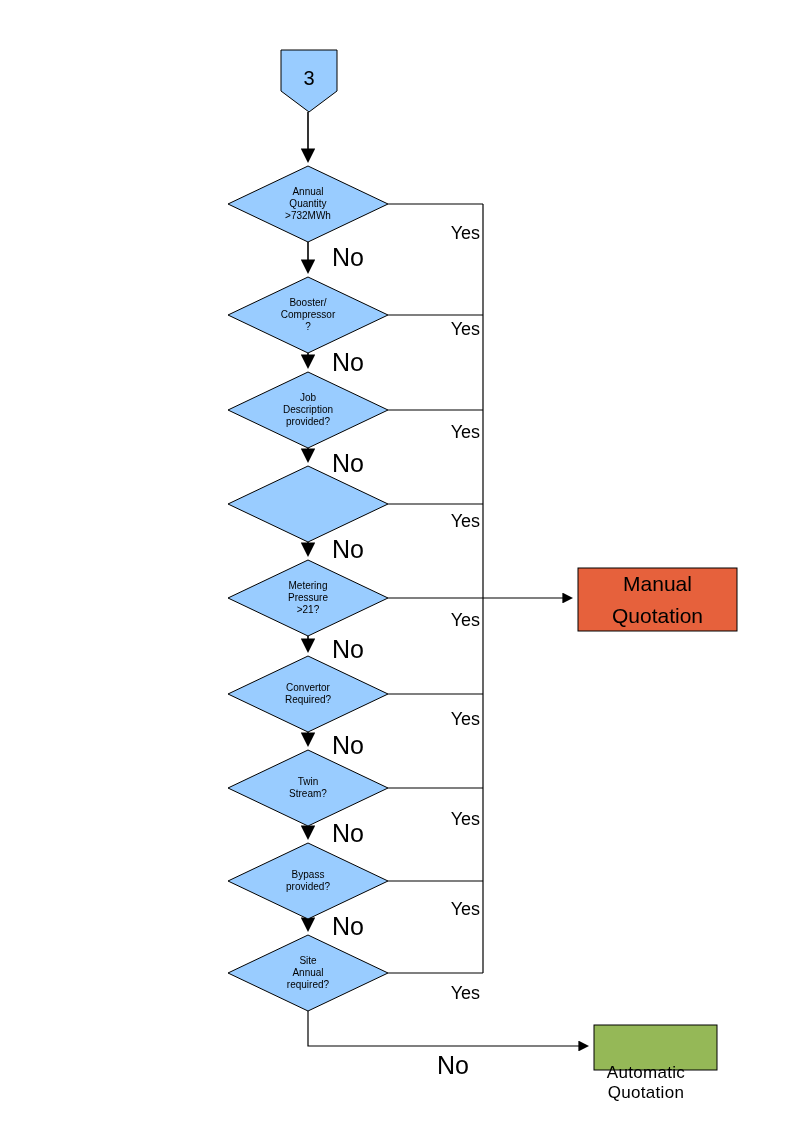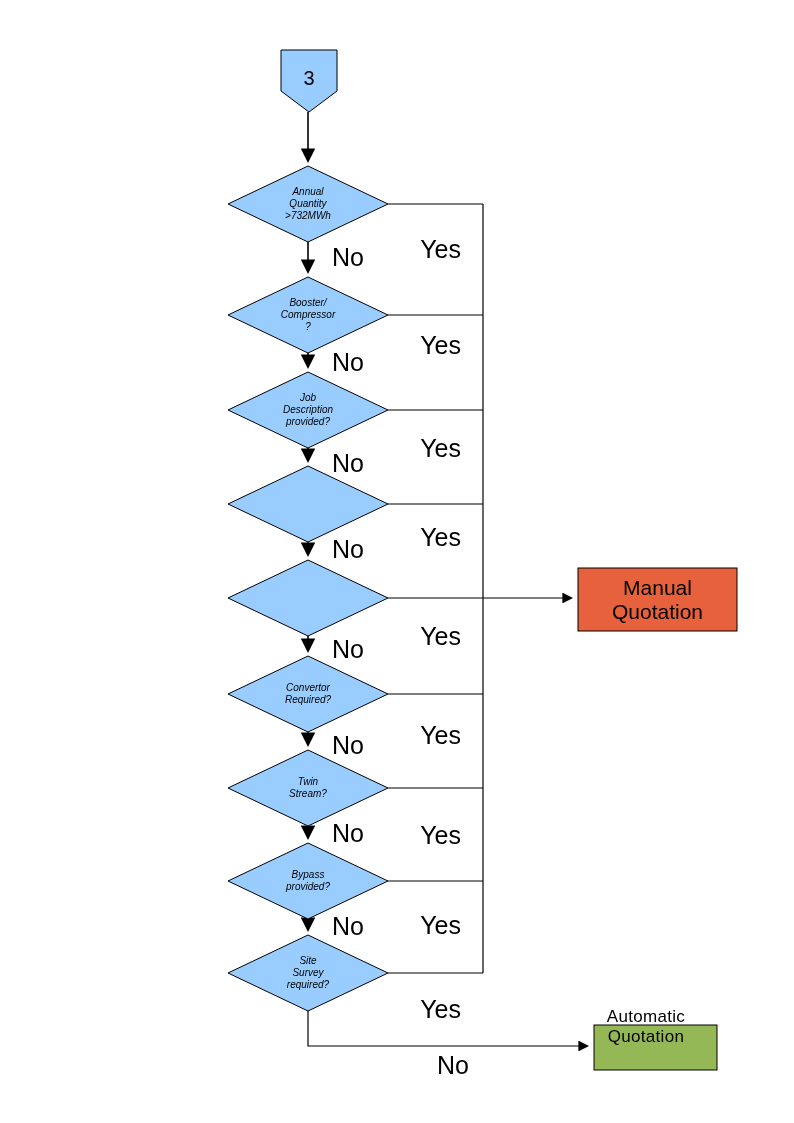--- a/index.html
+++ b/index.html
@@ -13,49 +13,48 @@
   }
   .canvas svg{position:absolute;left:0;top:0;}
   .shape{stroke:#000;stroke-width:1;}
   .edge-thin{stroke:#000;stroke-width:1.2;fill:none;}
   .edge-arrow{stroke:#000;stroke-width:1.6;fill:none;}
   .dlabel{
     position:absolute;left:238px;width:140px;height:76px;
     display:flex;align-items:center;justify-content:center;
     text-align:center;font-size:10px;line-height:12px;
     white-space:pre-line;
-    font-style:italic;
   }
   .pent-label{
     position:absolute;left:281px;top:56px;width:56px;height:44px;
     display:flex;align-items:center;justify-content:center;
     font-size:20px;
   }
   .yes{
-    position:absolute;left:391px;width:70px;
-    text-align:right;font-size:25px;margin-top:12px;
+    position:absolute;left:410px;width:70px;
+    text-align:right;font-size:18px;
   }
   .no{
     position:absolute;left:332px;width:80px;
     text-align:left;font-size:25px;
   }
   .no-final{
     position:absolute;left:437px;top:1051px;width:80px;
     text-align:left;font-size:25px;
   }
   .outcome-label{
     position:absolute;display:flex;align-items:center;justify-content:center;
     text-align:center;white-space:pre-line;
   }
   .outcome-manual{
     left:578px;top:568px;width:159px;height:63px;
-    font-size:21px;line-height:24px;
+    font-size:21px;line-height:32px;
   }
   .outcome-automatic{
-    left:594px;top:1004px;width:104px;height:45px;
+    left:594px;top:1060px;width:104px;height:45px;
     font-size:17px;line-height:20px;letter-spacing:0.3px;
   }
 </style>
 </head>
 <body>
 
 <div class="canvas">
 
   <svg width="794" height="1123">
     <defs>
@@ -110,28 +109,31 @@
 
   <div class="dlabel" style="top:166px">Annual
 Quantity
 &gt;732MWh</div>
   <div class="dlabel" style="top:372px">Job
 Description
 provided?</div>
   <div class="dlabel" style="top:277px">Booster/
 Compressor
 ?</div>
+  <div class="dlabel" style="top:560px">Metering
+Pressure
+&gt;21?</div>
   <div class="dlabel" style="top:750px">Twin
 Stream?</div>
   <div class="dlabel" style="top:656px">Convertor
 Required?</div>
   <div class="dlabel" style="top:843px">Bypass
 provided?</div>
   <div class="dlabel" style="top:935px">Site
-Survey
+Annual
 required?</div>
 
   <div class="yes" style="top:223px">Yes</div>
   <div class="yes" style="top:319px">Yes</div>
   <div class="yes" style="top:422px">Yes</div>
   <div class="yes" style="top:511px">Yes</div>
   <div class="yes" style="top:610px">Yes</div>
   <div class="yes" style="top:709px">Yes</div>
   <div class="yes" style="top:809px">Yes</div>
   <div class="yes" style="top:899px">Yes</div>

